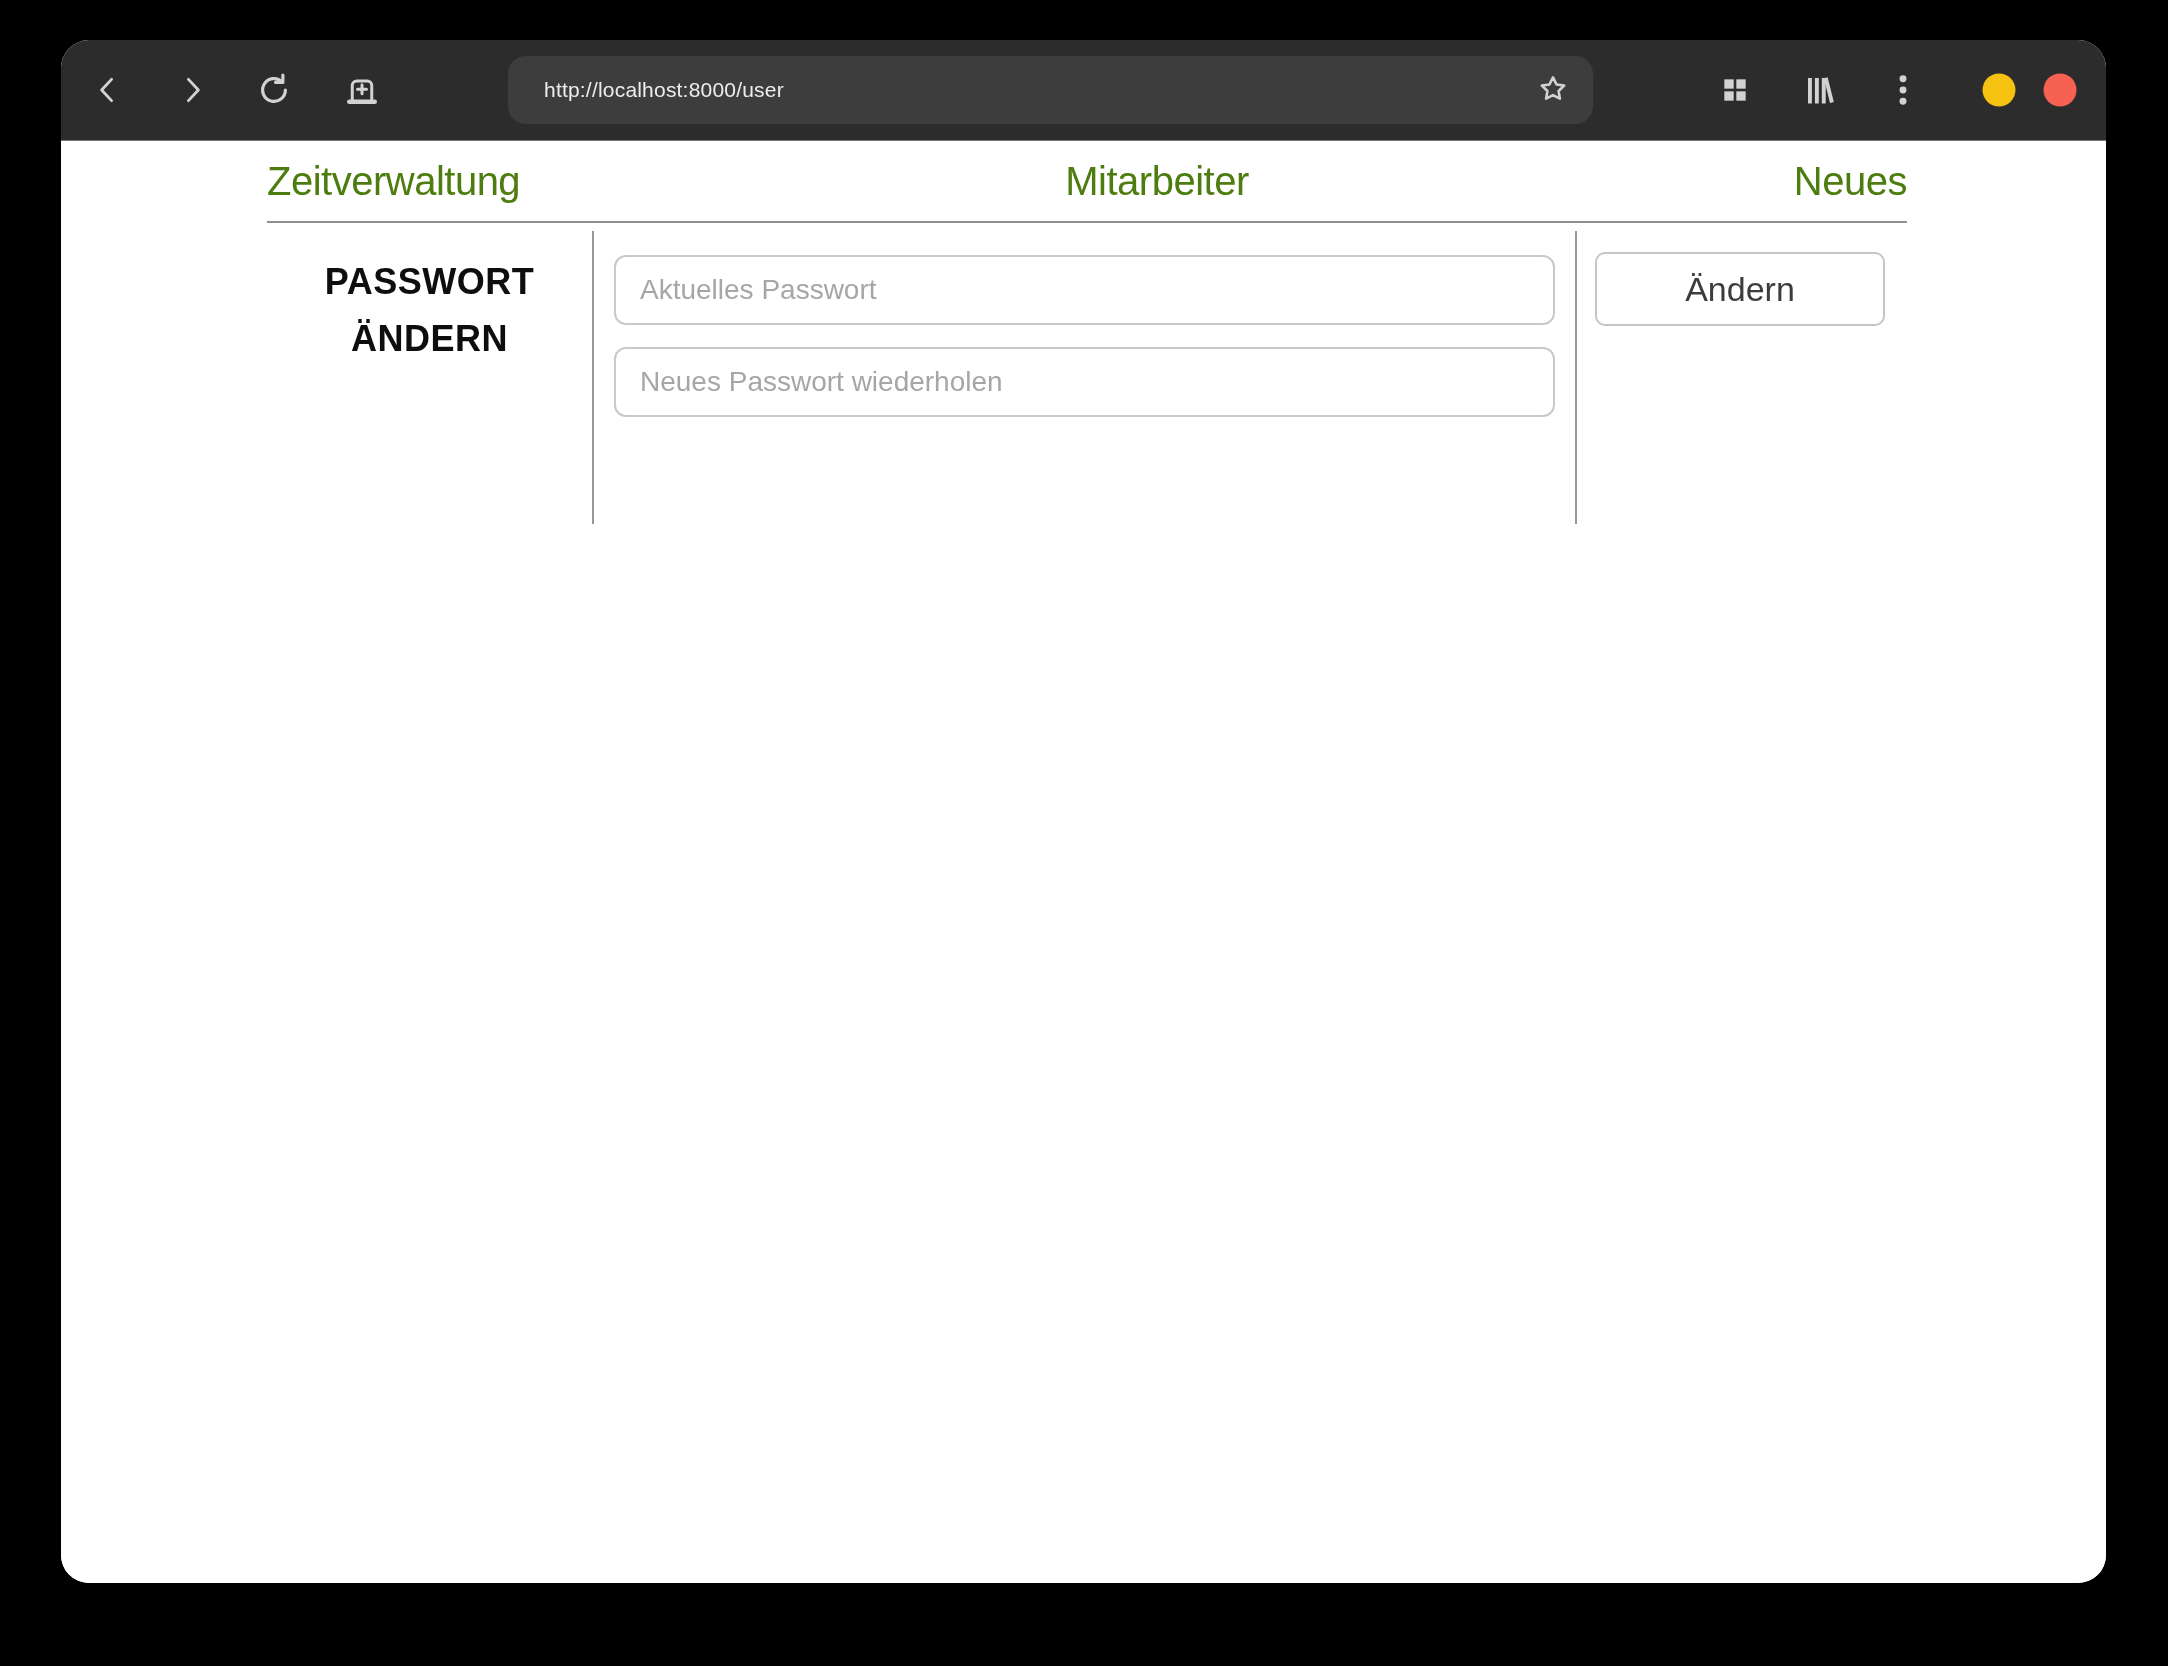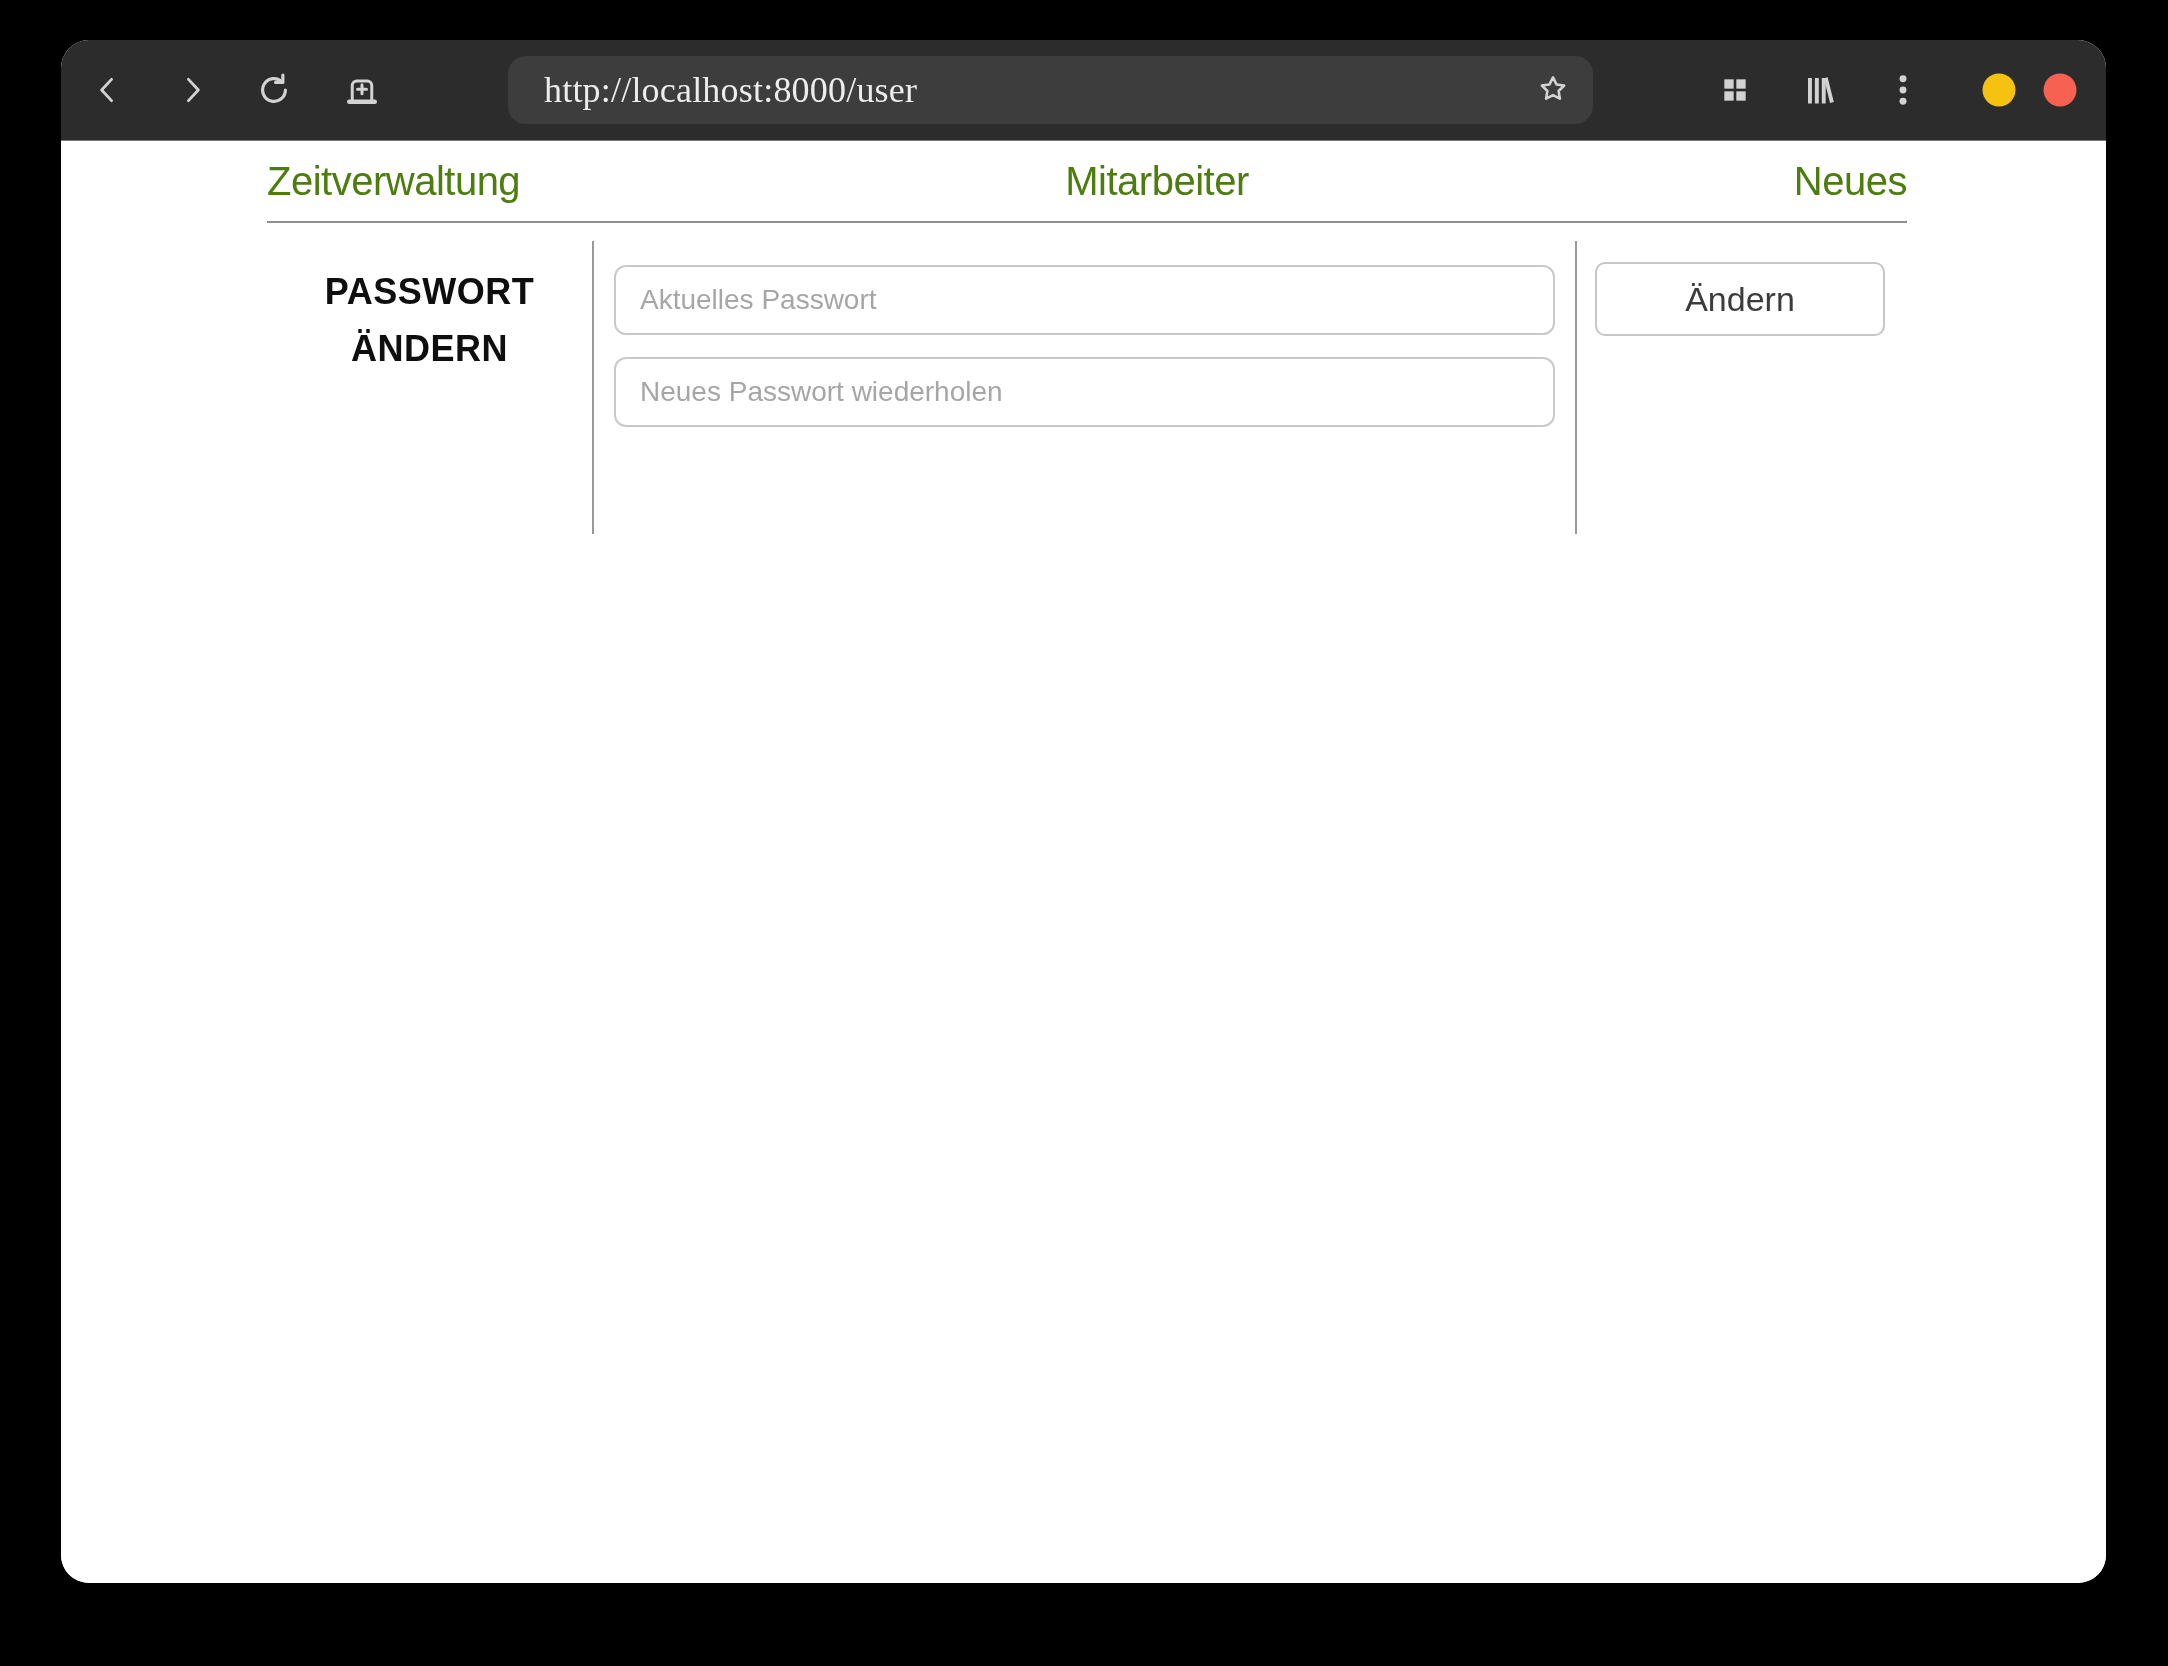--- a/index.html
+++ b/index.html
@@ -24,23 +24,22 @@
   }
   .tb-btn svg{display:block;}
   .icon-stroke{stroke:#d2d2d2;fill:none;stroke-width:2;stroke-linecap:round;stroke-linejoin:round;}
   .icon-fill{fill:#d2d2d2;stroke:none;}
   .urlbar{
     position:absolute;left:447px;top:16px;width:1085px;height:68px;
     background:#3d3d3d;border-radius:18px;display:flex;align-items:center;
     padding:0 80px 0 36px;box-sizing:border-box;cursor:text;
   }
   .url-text{
-    color:#ededed;font-size:36px;letter-spacing:0.2px;white-space:nowrap;
+    color:#ededed;font-size:21px;letter-spacing:0.2px;white-space:nowrap;
     overflow:hidden;
-    font-family:Liberation Serif, serif;
   }
   .star-btn{
     position:absolute;right:16px;top:50%;transform:translateY(-50%);
     width:48px;height:48px;display:flex;align-items:center;justify-content:center;
     background:none;border:none;padding:0;cursor:pointer;
   }
   .win-dot{
     position:absolute;top:50px;transform:translate(-50%,-50%);
     width:33px;height:33px;border-radius:50%;border:none;padding:0;cursor:pointer;
   }
@@ -50,21 +49,21 @@
   .page{position:absolute;top:101px;left:0;right:0;bottom:0;background:#fff;}
   .nav{
     position:absolute;left:206px;top:0;width:1640px;height:80px;
     border-bottom:2px solid #8f8f8f;
     display:flex;justify-content:space-between;align-items:center;
   }
   .nav-item{
     font-size:40px;color:#4d7c0f;letter-spacing:-0.5px;cursor:pointer;
   }
   .form-row{
-    position:absolute;left:206px;top:100px;width:1640px;height:293px;
+    position:absolute;left:206px;top:90px;width:1640px;height:293px;
     display:grid;grid-template-columns:325px 985px 330px;box-sizing:border-box;
   }
   .col-left{
     text-align:center;padding-top:22px;
   }
   .form-title{
     font-size:36px;font-weight:bold;color:#0e0e0e;line-height:57px;
     letter-spacing:0.5px;
   }
   .col-middle{

